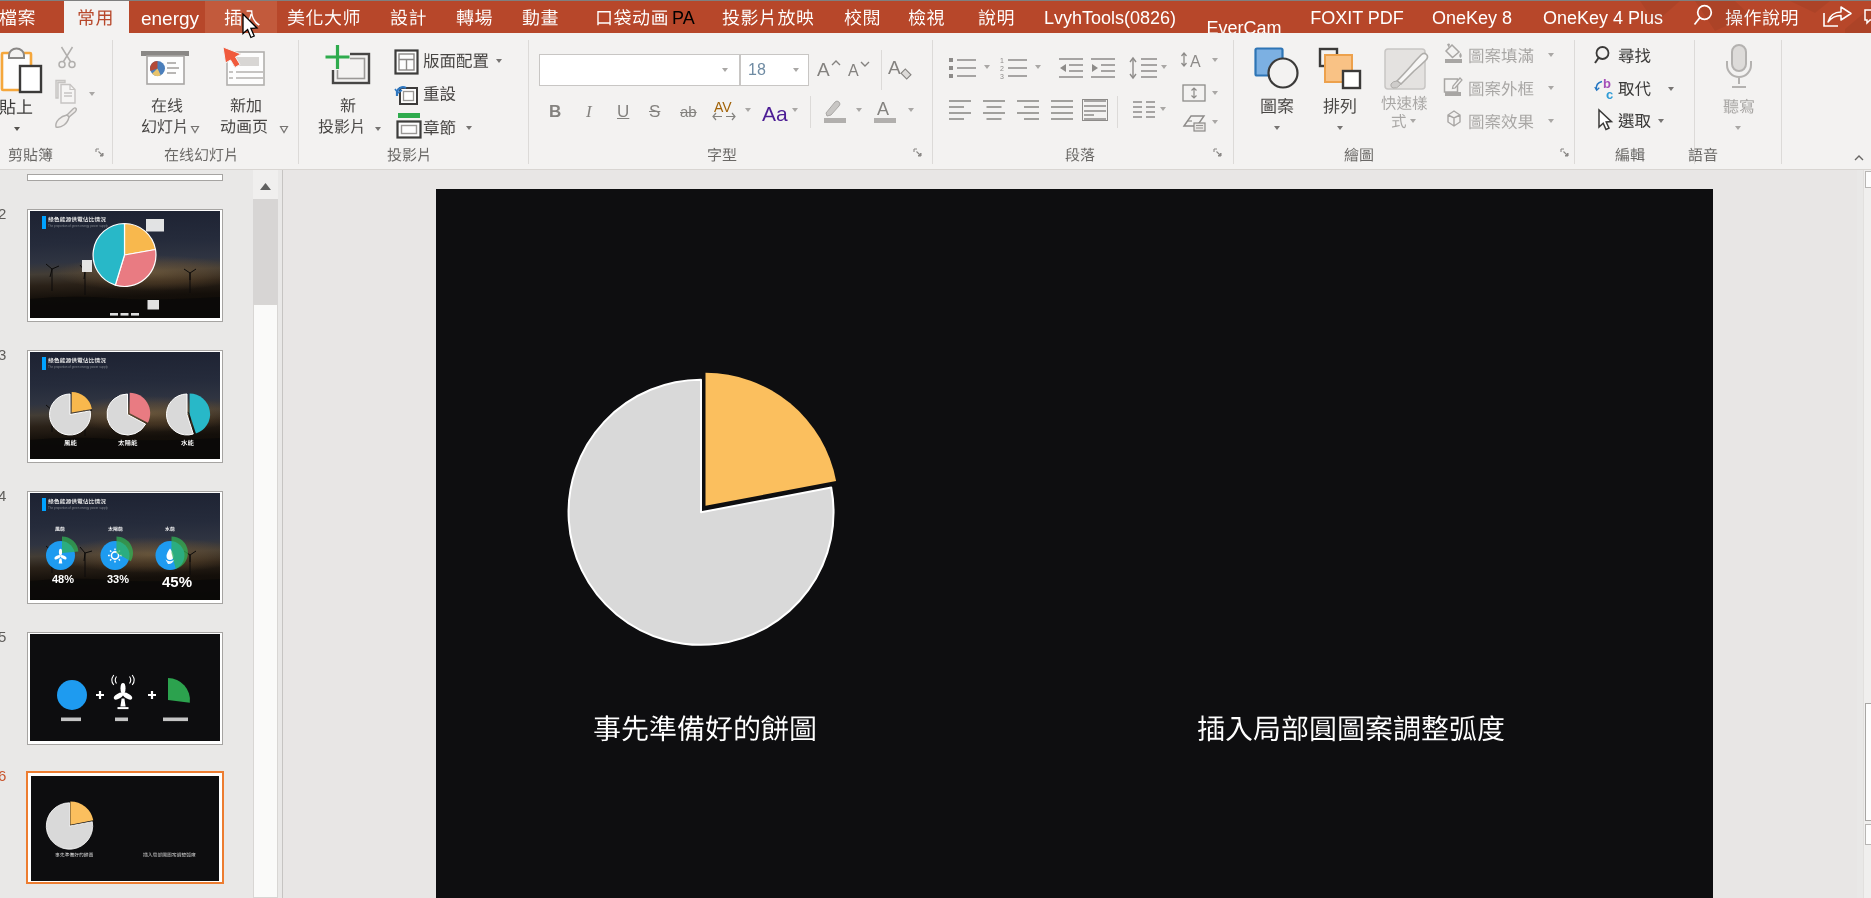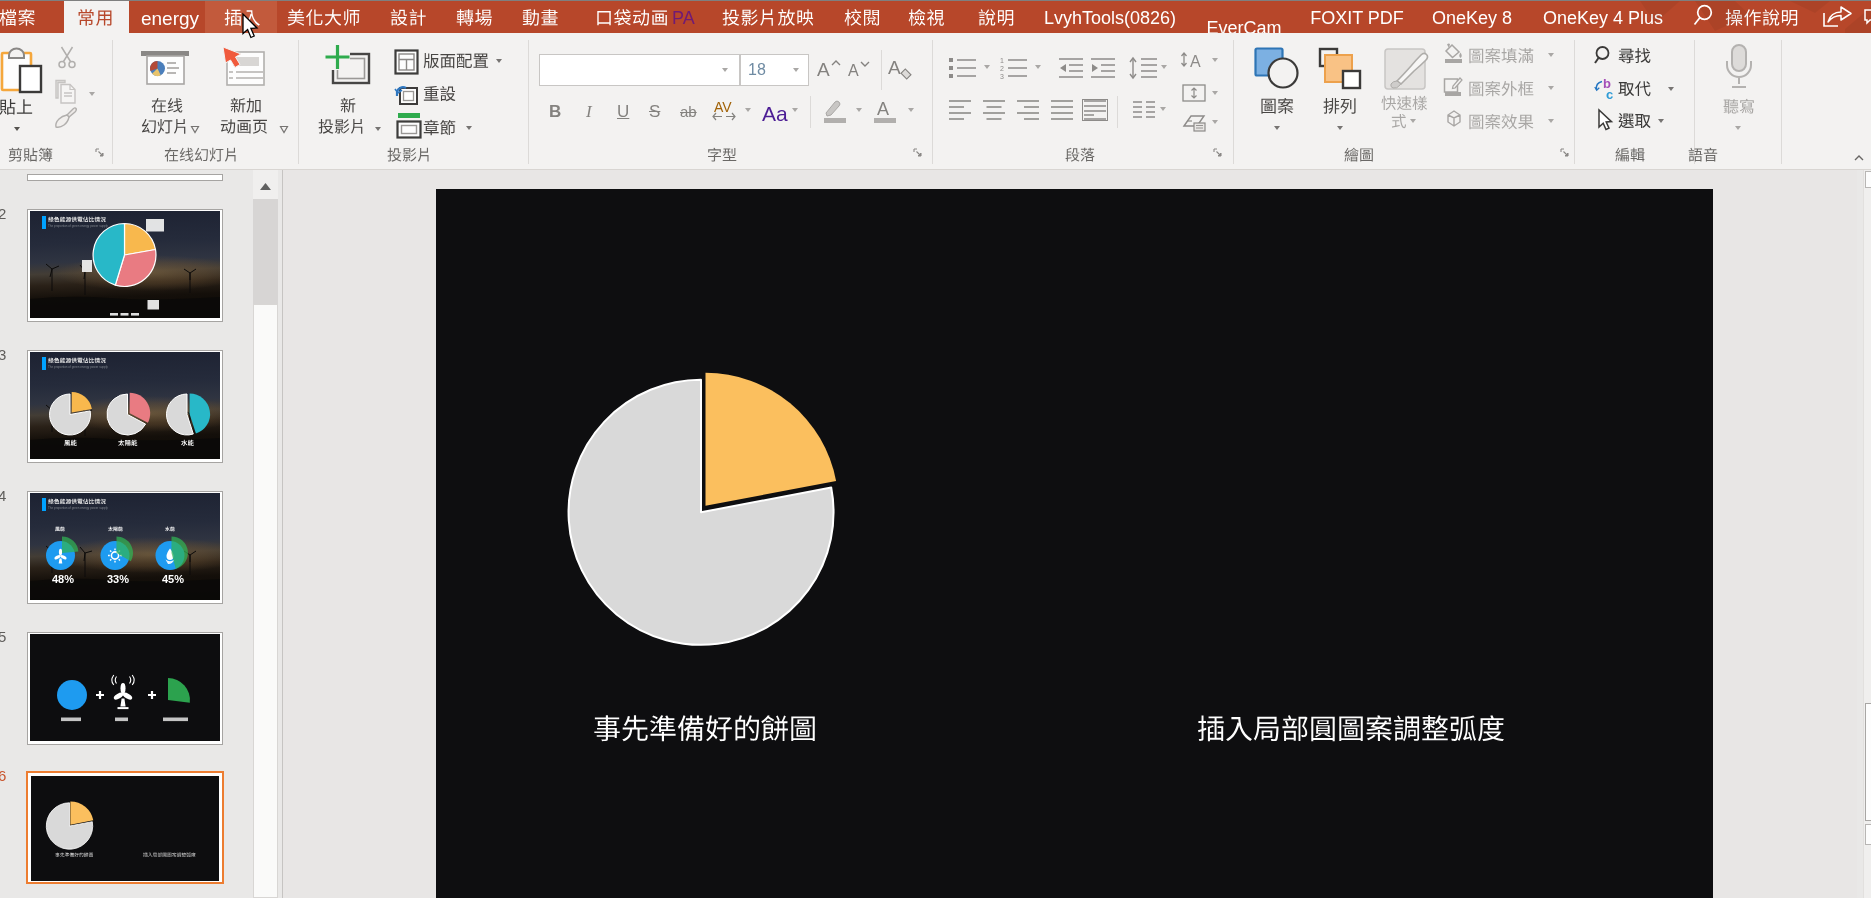--- a/index.html
+++ b/index.html
@@ -95,21 +95,21 @@
     </g>
   </svg>
 <svg class="ct" style="left:595.0px;top:7.0px" width="75.0" height="22.5" viewBox="0 0 75.0 22.5">
     <g fill="#fff" transform="translate(0,17.28) scale(0.01800,-0.01800)">
       <use href="#g29" x="0"></use>
       <use href="#g30" x="1028"></use>
       <use href="#g31" x="2056"></use>
       <use href="#g32" x="3083"></use>
     </g>
   </svg>
-<span class="latin" style="left:672px;top:8px;color:#701a75;font-size:18px">PA</span>
+<span class="latin" style="left:672px;top:8px;color:#000000;font-size:18px">PA</span>
 <span class="latin" style="left:170px;top:8px;color:#fff;font-size:19px;transform:translateX(-50%)">energy</span>
 <span class="latin" style="left:1110px;top:8px;color:#fff;font-size:18px;transform:translateX(-50%)">LvyhTools(0826)</span>
 <span class="latin" style="left:1244px;top:18px;color:#fff;font-size:18px;transform:translateX(-50%)">EverCam</span>
 <span class="latin" style="left:1357px;top:8px;color:#fff;font-size:18px;transform:translateX(-50%)">FOXIT PDF</span>
 <span class="latin" style="left:1472px;top:8px;color:#fff;font-size:18px;transform:translateX(-50%)">OneKey 8</span>
 <span class="latin" style="left:1603px;top:8px;color:#fff;font-size:18px;transform:translateX(-50%)">OneKey 4 Plus</span>
 <svg class="icon" style="left:1640px;top:1px" width="231" height="32" viewBox="0 0 231 32">
     <g fill="#000" opacity="0.05">
       <path d="M0 0 L40 0 L15 22 Z"></path>
       <path d="M55 0 L95 0 L110 14 L75 30 Z"></path>
@@ -807,21 +807,21 @@
     </g>
   </svg>
 <svg class="ct" style="left:165.0px;top:526.0px" width="11.0" height="6.2" viewBox="0 0 11.0 6.2">
     <g fill="#fff" transform="translate(0,4.80) scale(0.00500,-0.00500)">
       <use href="#g107" x="0"></use>
       <use href="#g96" x="1000"></use>
     </g>
   </svg>
 <span class="latin" style="left:52px;top:573px;font-size:11px;font-weight:bold;color:#fff">48%</span>
 <span class="latin" style="left:107px;top:573px;font-size:11px;font-weight:bold;color:#fff">33%</span>
-<span class="latin" style="left:162px;top:573px;font-size:11px;font-weight:bold;color:#fff">45%</span>
+<span class="latin" style="left:162px;top:573px;font-size:15px;font-weight:bold;color:#fff">45%</span>
 <div class="abs" style="left:27px;top:632px;width:196px;height:113px;background:#fff;border:1px solid #a6a4a2"></div>
 <div class="abs" style="left:30px;top:634px;width:190px;height:107px;background:#0d0d0f"></div>
 <svg class="icon" style="left:30px;top:634px" width="190" height="107" viewBox="0 0 190 107">
     <circle cx="42" cy="61" r="15" fill="#1e9bf0"></circle>
     <path d="M66 61 h8 M70 57 v8" stroke="#fff" stroke-width="2.2"></path>
     <g fill="#fff" transform="translate(93,59.5)">
 <ellipse cx="0" cy="-5.2" rx="2.5" ry="5.2"></ellipse>
 <ellipse cx="0" cy="-5.2" rx="2.5" ry="5.2" transform="rotate(120)"></ellipse>
 <ellipse cx="0" cy="-5.2" rx="2.5" ry="5.2" transform="rotate(240)"></ellipse>
 <circle cx="0" cy="0" r="1.7"></circle>

